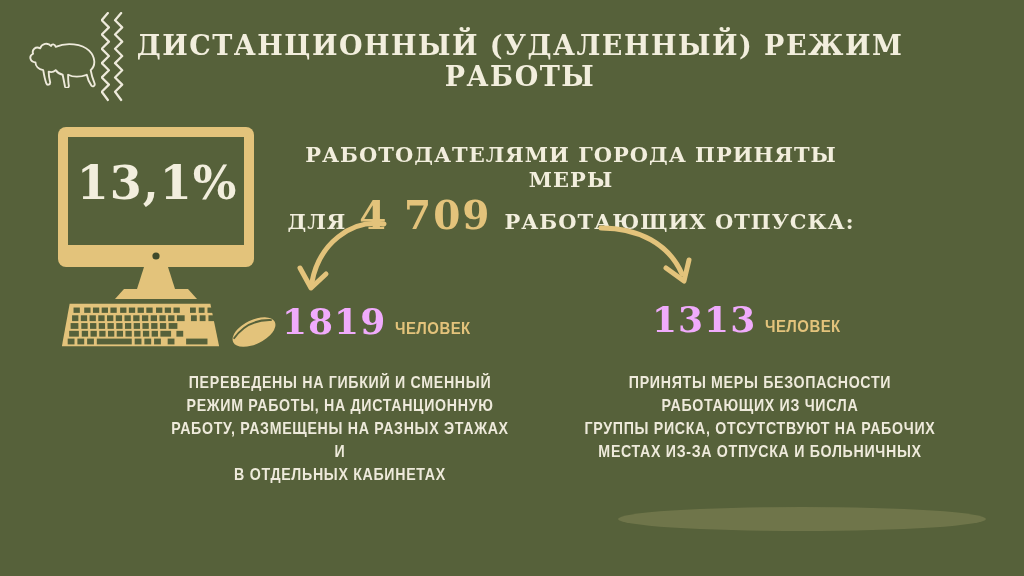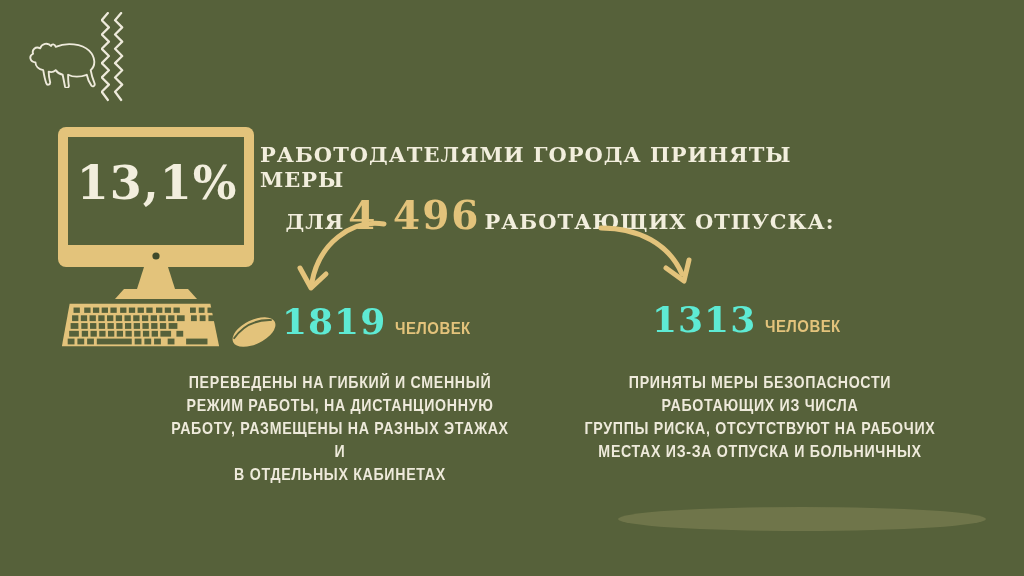--- a/index.html
+++ b/index.html
@@ -22,44 +22,44 @@
   .bear{position:absolute;left:26px;top:32px;}
   .zigzag{position:absolute;left:101px;top:12px;}
 
   .monitor{position:absolute;left:57px;top:126px;}
   .percent{
     position:absolute;left:68px;top:140px;width:178px;height:86px;
     display:flex;align-items:center;justify-content:center;
     color:#f2eedd;font-size:46px;font-weight:bold;letter-spacing:1px;
   }
 
-  .intro{position:absolute;left:260px;top:142px;width:600px;text-align:left;}
+  .intro{position:absolute;left:271px;top:142px;width:600px;text-align:center;}
   .intro-line1{
     color:#f2eedd;font-size:21px;font-weight:bold;letter-spacing:1px;
   }
   .intro-line2{
     margin-top:4px;
-    display:flex;justify-content:center;align-items:baseline;gap:4px;
+    display:flex;justify-content:center;align-items:baseline;gap:13px;
   }
   .intro-small{color:#f2eedd;font-size:21px;font-weight:bold;letter-spacing:1px;}
   .intro-number{color:#e3c37b;font-size:39px;font-weight:bold;letter-spacing:2px;line-height:1;}
 
   .arrow{position:absolute;}
   .arrow-left{left:296px;top:216px;}
   .arrow-right{left:595px;top:220px;}
 
   .keyboard{position:absolute;left:58px;top:300px;}
   .mouse{position:absolute;left:228px;top:310px;}
 
   .num-row{
     position:absolute;display:flex;align-items:baseline;gap:9px;
   }
   .num-row.left{left:282px;top:300px;}
   .num-row.right{left:652px;top:298px;}
-  .big-number{color:#5eead4;font-size:36px;font-weight:bold;letter-spacing:1px;line-height:1.2;}
+  .big-number{color:#f0abfc;font-size:36px;font-weight:bold;letter-spacing:1px;line-height:1.2;}
   .unit{
     color:#e3c37b;font-size:17px;font-weight:bold;letter-spacing:.5px;
     transform:scaleX(.88);transform-origin:left center;
   }
 
   .desc{
     position:absolute;top:371px;width:410px;
     color:#eeeadb;font-size:16.5px;line-height:23px;font-weight:bold;
     letter-spacing:.8px;text-align:center;white-space:pre-line;
     transform:scaleX(.86);transform-origin:center top;
@@ -98,36 +98,37 @@
          C31 68 27 69 26 66
          C24 61 23 55 22 49
          C16 48 12 44 12 39 Z"></path>
   </svg>
 
   <svg class="zigzag" width="24" height="90" viewBox="0 0 22 88">
     <polyline fill="none" stroke="#eeeadb" stroke-width="2.2" stroke-linejoin="round" stroke-linecap="round" points="6,1 0,8 7,15 0,22 7,29 0,36 7,43 0,50 7,57 0,64 7,71 0,78 6,86"></polyline>
     <polyline fill="none" stroke="#eeeadb" stroke-width="2.2" stroke-linejoin="round" stroke-linecap="round" points="19,1 13,8 20,15 13,22 20,29 13,36 20,43 13,50 20,57 13,64 20,71 13,78 19,86"></polyline>
   </svg>
 
+  <div class="title serif">ДИСТАНЦИОННЫЙ (УДАЛЕННЫЙ) РЕЖИМ РАБОТЫ</div>
 
   <svg class="monitor" width="198" height="176" viewBox="0 0 198 176">
     <rect x="1" y="1" width="196" height="140" rx="8" fill="#e3c37b"></rect>
     <rect x="11" y="11" width="176" height="108" fill="#56613a"></rect>
     <circle cx="99" cy="130" r="3.6" fill="#3f4a2b"></circle>
     <polygon points="87,141 111,141 118,163 80,163" fill="#e3c37b"></polygon>
     <polygon points="67,163 131,163 140,173 58,173" fill="#e3c37b"></polygon>
   </svg>
 
   <div class="percent serif">13,1%</div>
 
   <div class="intro">
     <div class="intro-line1 serif">РАБОТОДАТЕЛЯМИ ГОРОДА ПРИНЯТЫ МЕРЫ</div>
     <div class="intro-line2">
       <span class="intro-small serif">ДЛЯ</span>
-      <span class="intro-number serif">4 496</span>
+      <span class="intro-number serif">4 709</span>
       <span class="intro-small serif">РАБОТАЮЩИХ ОТПУСКА:</span>
     </div>
   </div>
 
   <svg class="arrow arrow-left" width="95" height="85" viewBox="0 0 95 85">
     <path d="M88 8 C55 3 23 28 16 66" fill="none" stroke="#e3c37b" stroke-width="5" stroke-linecap="round"></path>
     <path d="M4 52 L15 72 L30 58" fill="none" stroke="#e3c37b" stroke-width="5" stroke-linecap="round" stroke-linejoin="round"></path>
   </svg>
   <svg class="arrow arrow-right" width="100" height="70" viewBox="0 0 100 70">
     <path d="M6 8 C44 8 74 24 87 54" fill="none" stroke="#e3c37b" stroke-width="5" stroke-linecap="round"></path>

